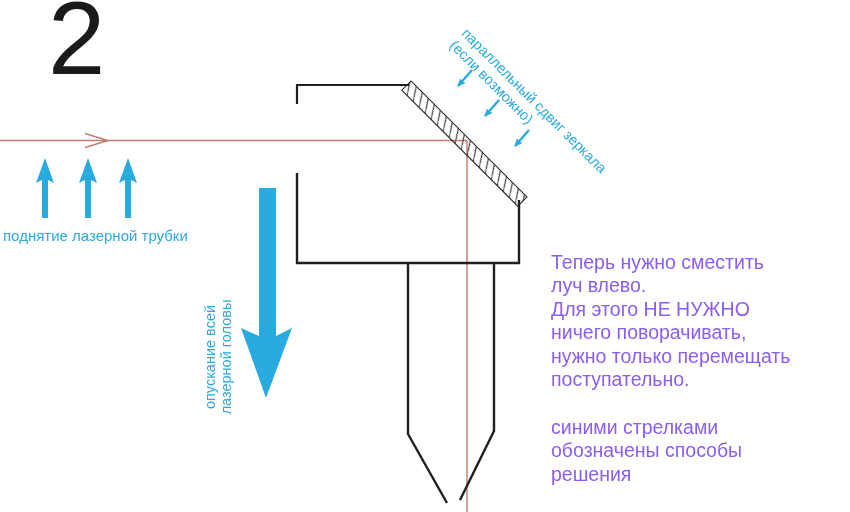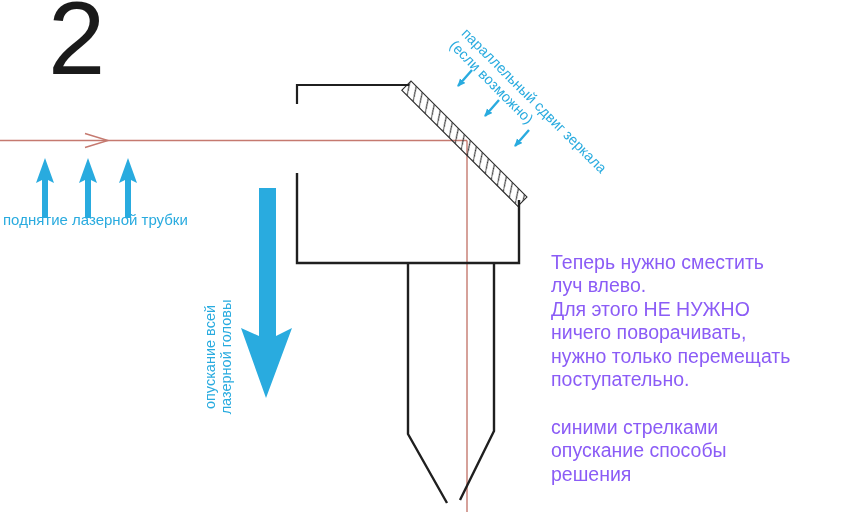--- a/index.html
+++ b/index.html
@@ -4,21 +4,21 @@
 <style>
   html,body{margin:0;padding:0;background:#ffffff;}
   body{font-family:"Liberation Sans",sans-serif;}
   .stage{position:relative;width:850px;height:512px;background:#ffffff;overflow:hidden;}
   .stage > svg{position:absolute;left:0;top:0;}
 
   #num2{position:absolute;left:48px;top:-18px;font-size:103px;font-weight:300;
         color:#1a1a1a;line-height:1.1;}
 
   .lab{position:absolute;white-space:pre-line;color:#29abdf;}
-  #raise-label{left:3px;top:211px;font-size:15px;line-height:17px;}
+  #raise-label{left:3px;top:227px;font-size:15px;line-height:17px;}
   #lower-label{left:137px;top:341px;width:162px;text-align:center;
                transform:rotate(-90deg);transform-origin:center;
                font-size:14.5px;line-height:16px;}
   #mirror-label{left:470px;top:25px;transform:rotate(45deg);transform-origin:0 0;
                 font-size:14.5px;line-height:16.5px;}
 
   .para{position:absolute;left:551px;width:300px;white-space:pre-line;
         color:#8b5cf6;font-size:19.5px;line-height:23.4px;}
   #main-text{top:251px;}
   #note-text{top:416px;}
@@ -86,15 +86,15 @@
 (если возможно)</div>
 
   <div class="para" id="main-text">Теперь нужно сместить
 луч влево.
 Для этого НЕ НУЖНО
 ничего поворачивать,
 нужно только перемещать
 поступательно.</div>
 
   <div class="para" id="note-text">синими стрелками
-опускание способы
+обозначены способы
 решения</div>
 </div>
 
 </body></html>

